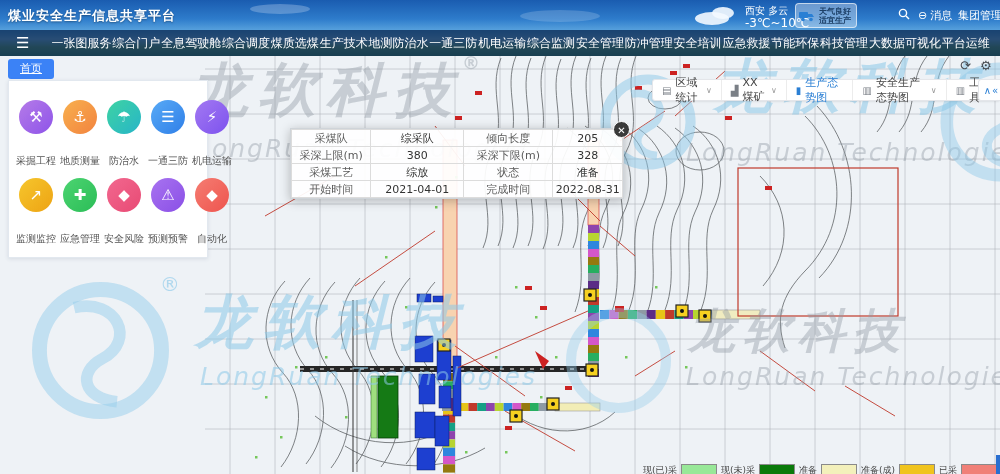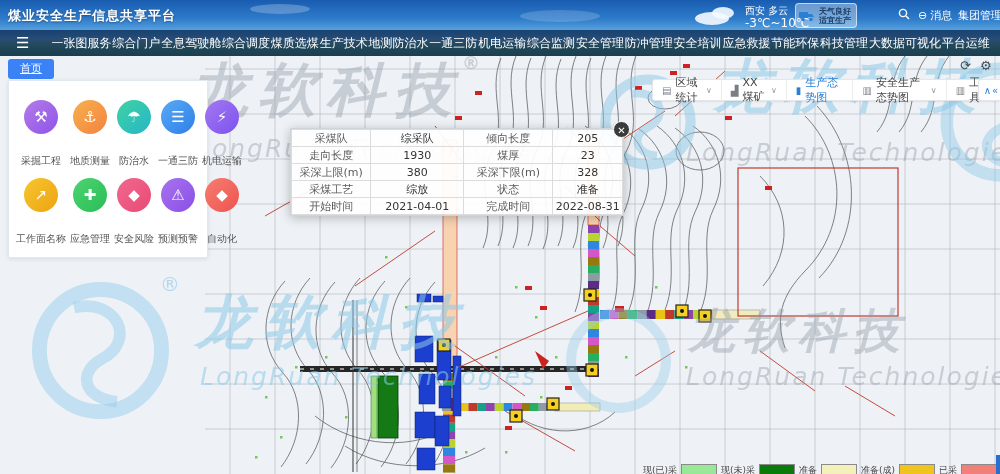--- a/index.html
+++ b/index.html
@@ -455,21 +455,21 @@
         <div class="qi">
           <span class="bubble" style="background: linear-gradient(135deg, rgb(88, 170, 246), rgb(47, 127, 232));">☰</span>
           <div class="lab">一通三防</div>
         </div>
         <div class="qi">
           <span class="bubble" style="background: linear-gradient(135deg, rgb(163, 121, 242), rgb(125, 82, 238));">⚡</span>
           <div class="lab">机电运输</div>
         </div>
         <div class="qi">
           <span class="bubble" style="background: linear-gradient(135deg, rgb(246, 198, 45), rgb(237, 163, 19));">↗</span>
-          <div class="lab">工作面名称</div>
+          <div class="lab">监测监控</div>
         </div>
         <div class="qi">
           <span class="bubble" style="background: linear-gradient(135deg, rgb(76, 212, 113), rgb(43, 189, 87));">✚</span>
           <div class="lab">应急管理</div>
         </div>
         <div class="qi">
           <span class="bubble" style="background: linear-gradient(135deg, rgb(242, 104, 143), rgb(232, 74, 116));">◆</span>
           <div class="lab">安全风险</div>
         </div>
         <div class="qi">
@@ -526,26 +526,20 @@
           <col style="width:28%">
           <col style="width:27%">
           <col style="width:21%">
         </colgroup>
       <tbody id="dialog-body">
           <tr>
             <td class="lbl">采煤队</td>
             <td class="val">综采队</td>
             <td class="lbl">倾向长度</td>
             <td class="val">205</td>
-          </tr>
-          <tr>
-            <td class="lbl">走向长度</td>
-            <td class="val">1930</td>
-            <td class="lbl">煤厚</td>
-            <td class="val">23</td>
           </tr>
           <tr>
             <td class="lbl">采深上限(m)</td>
             <td class="val">380</td>
             <td class="lbl">采深下限(m)</td>
             <td class="val">328</td>
           </tr>
           <tr>
             <td class="lbl">采煤工艺</td>
             <td class="val">综放</td>

